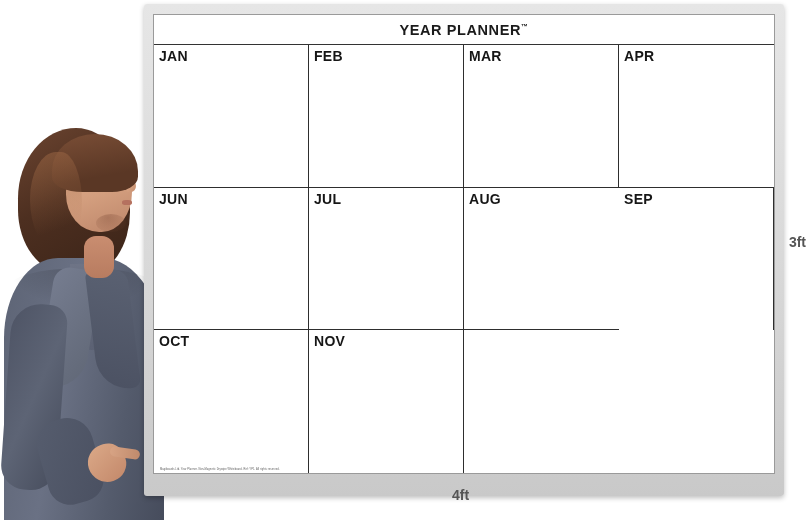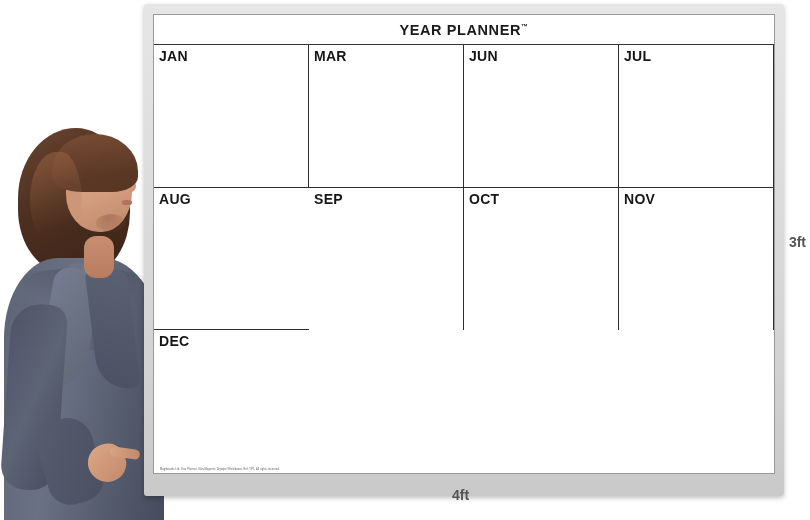--- a/index.html
+++ b/index.html
@@ -334,44 +334,47 @@
 
       <div id="board-title-bar">
         <div id="board-title"><span>YEAR PLANNER</span><span class="tm">™</span></div>
       </div>
 
       <div id="grid">
         <div class="cell">
             <span class="cell-label">JAN</span>
           </div>
         <div class="cell">
+            <span class="cell-label">FEB</span>
+          </div>
+        <div class="cell">
             <span class="cell-label">MAR</span>
+          </div>
+        <div class="cell col-last">
+            <span class="cell-label">APR</span>
           </div>
 
         <div class="cell">
             <span class="cell-label">JUN</span>
           </div>
         <div class="cell">
             <span class="cell-label">JUL</span>
           </div>
         <div class="cell col-last">
             <span class="cell-label">AUG</span>
           </div>
 
         <div class="cell row-last">
             <span class="cell-label">SEP</span>
           </div>
         <div class="cell row-last">
             <span class="cell-label">OCT</span>
           </div>
         <div class="cell row-last">
             <span class="cell-label">NOV</span>
-          </div>
-        <div class="cell col-last row-last">
-            <span class="cell-label">DEC</span>
           </div>
       </div>
 
       <div id="fineprint">Magiboards Ltd. Year Planner. Non-Magnetic Drywipe Whiteboard. Ref: YP1. All rights reserved.</div>
     </div>
   </div>
 
   <div class="dim-label" id="dim-height">3ft</div>
   <div class="dim-label" id="dim-width">4ft</div>
 

